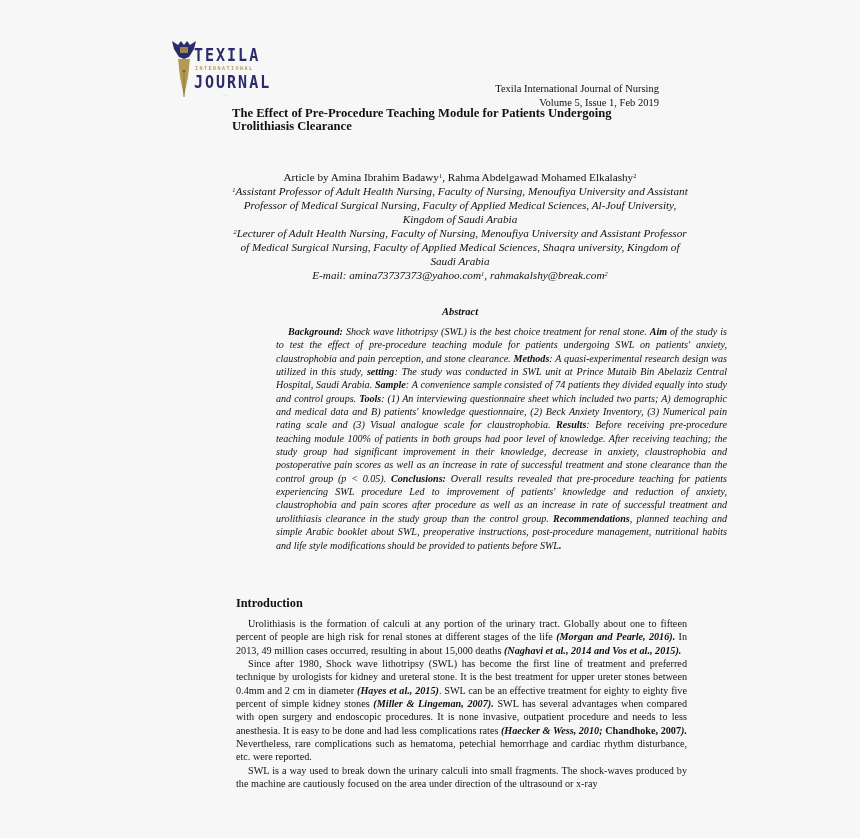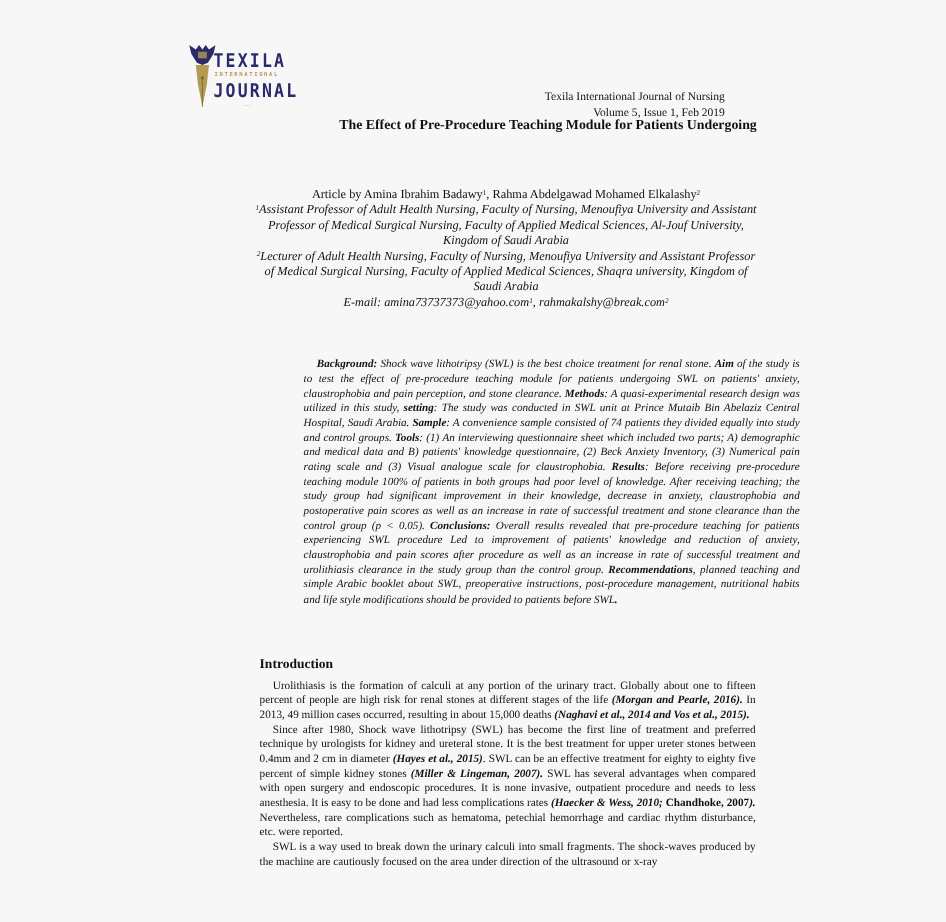--- a/index.html
+++ b/index.html
@@ -72,21 +72,21 @@
       text-align: right;
       font-size: 10.5px;
       line-height: 13.5px;
     }
     
     .title {
       position: absolute;
       left: 232px;
       width: 456px;
       top: 107px;
-      text-align: right;
+      text-align: left;
       font-weight: bold;
       font-size: 12.6px;
       line-height: 13.4px;
     }
     .authors {
       position: absolute;
       left: 232px;
       width: 456px;
       top: 170px;
       text-align: center;
@@ -172,29 +172,31 @@
     <div class="logo-word logo-tag">......</div>
   </div>
 
   <div class="journal-info">
     <div>Texila International Journal of Nursing</div>
     <div>Volume 5, Issue 1, Feb 2019</div>
   </div>
 
   <div class="title">
     <div>The Effect of Pre-Procedure Teaching Module for Patients Undergoing</div>
+    <div>Urolithiasis Clearance</div>
   </div>
 
   <div class="authors">
     <div><span>Article by </span><span>Amina Ibrahim Badawy</span><sup>1</sup><span>, </span><span>Rahma Abdelgawad Mohamed Elkalashy</span><sup>2</sup></div>
     <div class="it"><sup>1</sup><span>Assistant Professor of Adult Health Nursing, Faculty of Nursing, Menoufiya University and Assistant Professor of Medical Surgical Nursing, Faculty of Applied Medical Sciences, Al-Jouf University, Kingdom of Saudi Arabia</span></div>
     <div class="it"><sup>2</sup><span>Lecturer of Adult Health Nursing, Faculty of Nursing, Menoufiya University and Assistant Professor of Medical Surgical Nursing, Faculty of Applied Medical Sciences, Shaqra university, Kingdom of Saudi Arabia</span></div>
     <div class="it"><span>E-mail: </span><span>amina73737373@yahoo.com</span><sup>1</sup><span>, </span><span>rahmakalshy@break.com</span><sup>2</sup></div>
   </div>
 
+  <div class="abstract-heading">Abstract</div>
   <div class="abstract"><b>Background:</b><span> Shock wave lithotripsy (SWL) is the best choice treatment for renal stone. </span><b>Aim</b><span> of the study is to test the effect of pre-procedure teaching module for patients undergoing SWL on patients' anxiety, claustrophobia and pain perception, and stone clearance. </span><b>Methods</b><span>: A quasi-experimental research design was utilized in this study, </span><b>setting</b><span>: The study was conducted in SWL unit at Prince Mutaib Bin Abelaziz Central Hospital, Saudi Arabia. </span><b>Sample</b><span>: A convenience sample consisted of 74 patients they divided equally into study and control groups. </span><b>Tools</b><span>: (1) An interviewing questionnaire sheet which included two parts; A) demographic and medical data and B) patients' knowledge questionnaire, (2) Beck Anxiety Inventory, (3) Numerical pain rating scale and (3) Visual analogue scale for claustrophobia. </span><b>Results</b><span>: Before receiving pre-procedure teaching module 100% of patients in both groups had poor level of knowledge. After receiving teaching; the study group had significant improvement in their knowledge, decrease in anxiety, claustrophobia and postoperative pain scores as well as an increase in rate of successful treatment and stone clearance than the control group (p &lt; 0.05). </span><b>Conclusions:</b><span> Overall results revealed that pre-procedure teaching for patients experiencing SWL procedure Led to improvement of patients' knowledge and reduction of anxiety, claustrophobia and pain scores after procedure as well as an increase in rate of successful treatment and urolithiasis clearance in the study group than the control group. </span><b>Recommendations</b><span>, planned teaching and simple Arabic booklet about SWL, preoperative instructions, post-procedure management, nutritional habits and life style modifications should be provided to patients before SWL</span><b>.</b></div>
 
 
   <div class="intro-heading">Introduction</div>
   <div class="body-text">
     <p><span>Urolithiasis is the formation of calculi at any portion of the urinary tract. Globally about one to fifteen percent of people are high risk for renal stones at different stages of the life </span><span class="cite">(Morgan and Pearle, 2016).</span><span> In 2013, 49 million cases occurred, resulting in about 15,000 deaths </span><span class="cite">(Naghavi et al., 2014 </span><span class="cite">and</span><span class="cite"> Vos et al., 2015).</span></p>
     <p><span>Since after 1980, Shock wave lithotripsy (SWL) has become the first line of treatment and preferred technique by urologists for kidney and ureteral stone. It is the best treatment for upper ureter stones between 0.4mm and 2 cm in diameter </span><span class="cite">(Hayes et al., 2015)</span><span>. SWL can be an effective treatment for eighty to eighty five percent of simple kidney stones </span><span class="cite">(Miller &amp; Lingeman, 2007).</span><span> SWL has several advantages when compared with open surgery and endoscopic procedures. It is none invasive, outpatient procedure and needs to less anesthesia. It is easy to be done and had less complications rates </span><span class="cite">(Haecker &amp; Wess, 2010;</span><span class="b"> Chandhoke, 2007</span><span class="cite">).</span><span> Nevertheless, rare complications such as hematoma, petechial hemorrhage and cardiac rhythm disturbance, etc. were reported.</span></p>
     <p><span>SWL is a way used to break down the urinary calculi into small fragments. The shock-waves produced by the machine are cautiously focused on the area under direction of the ultrasound or x-ray</span></p>
   </div>
 

